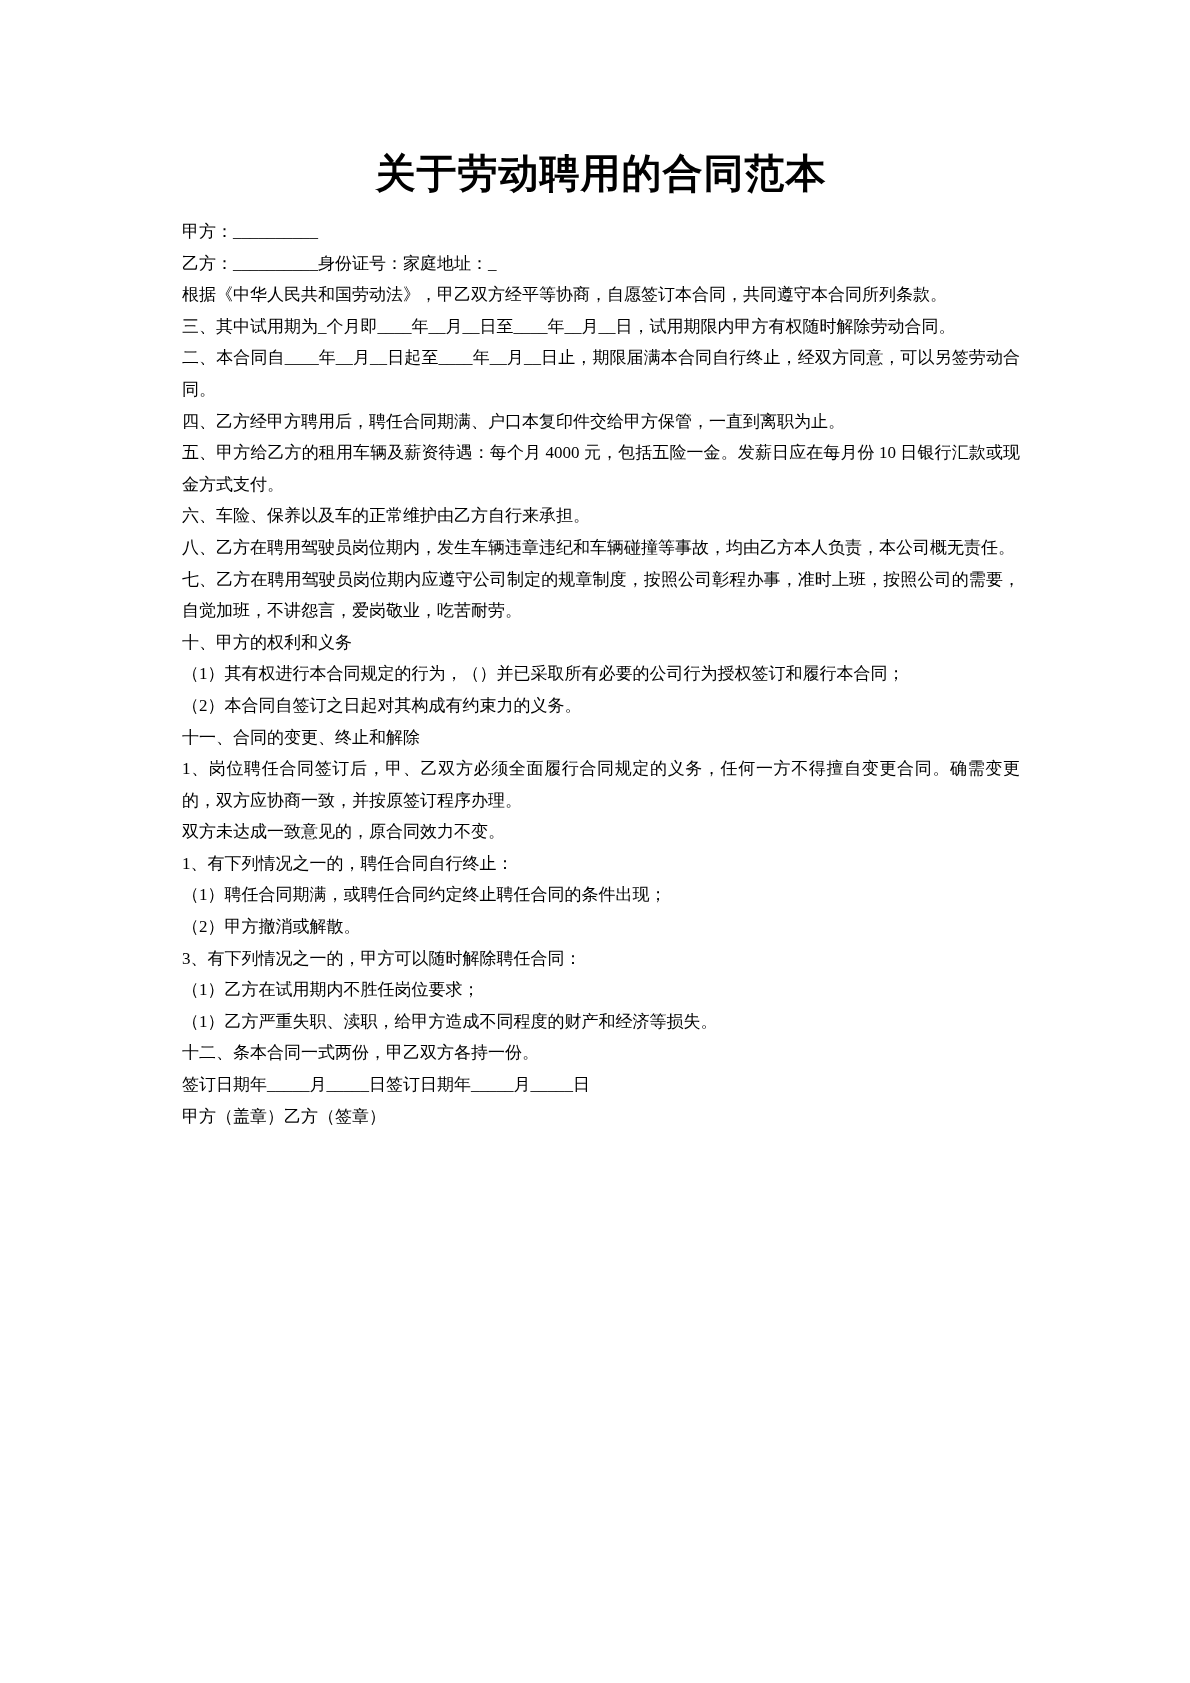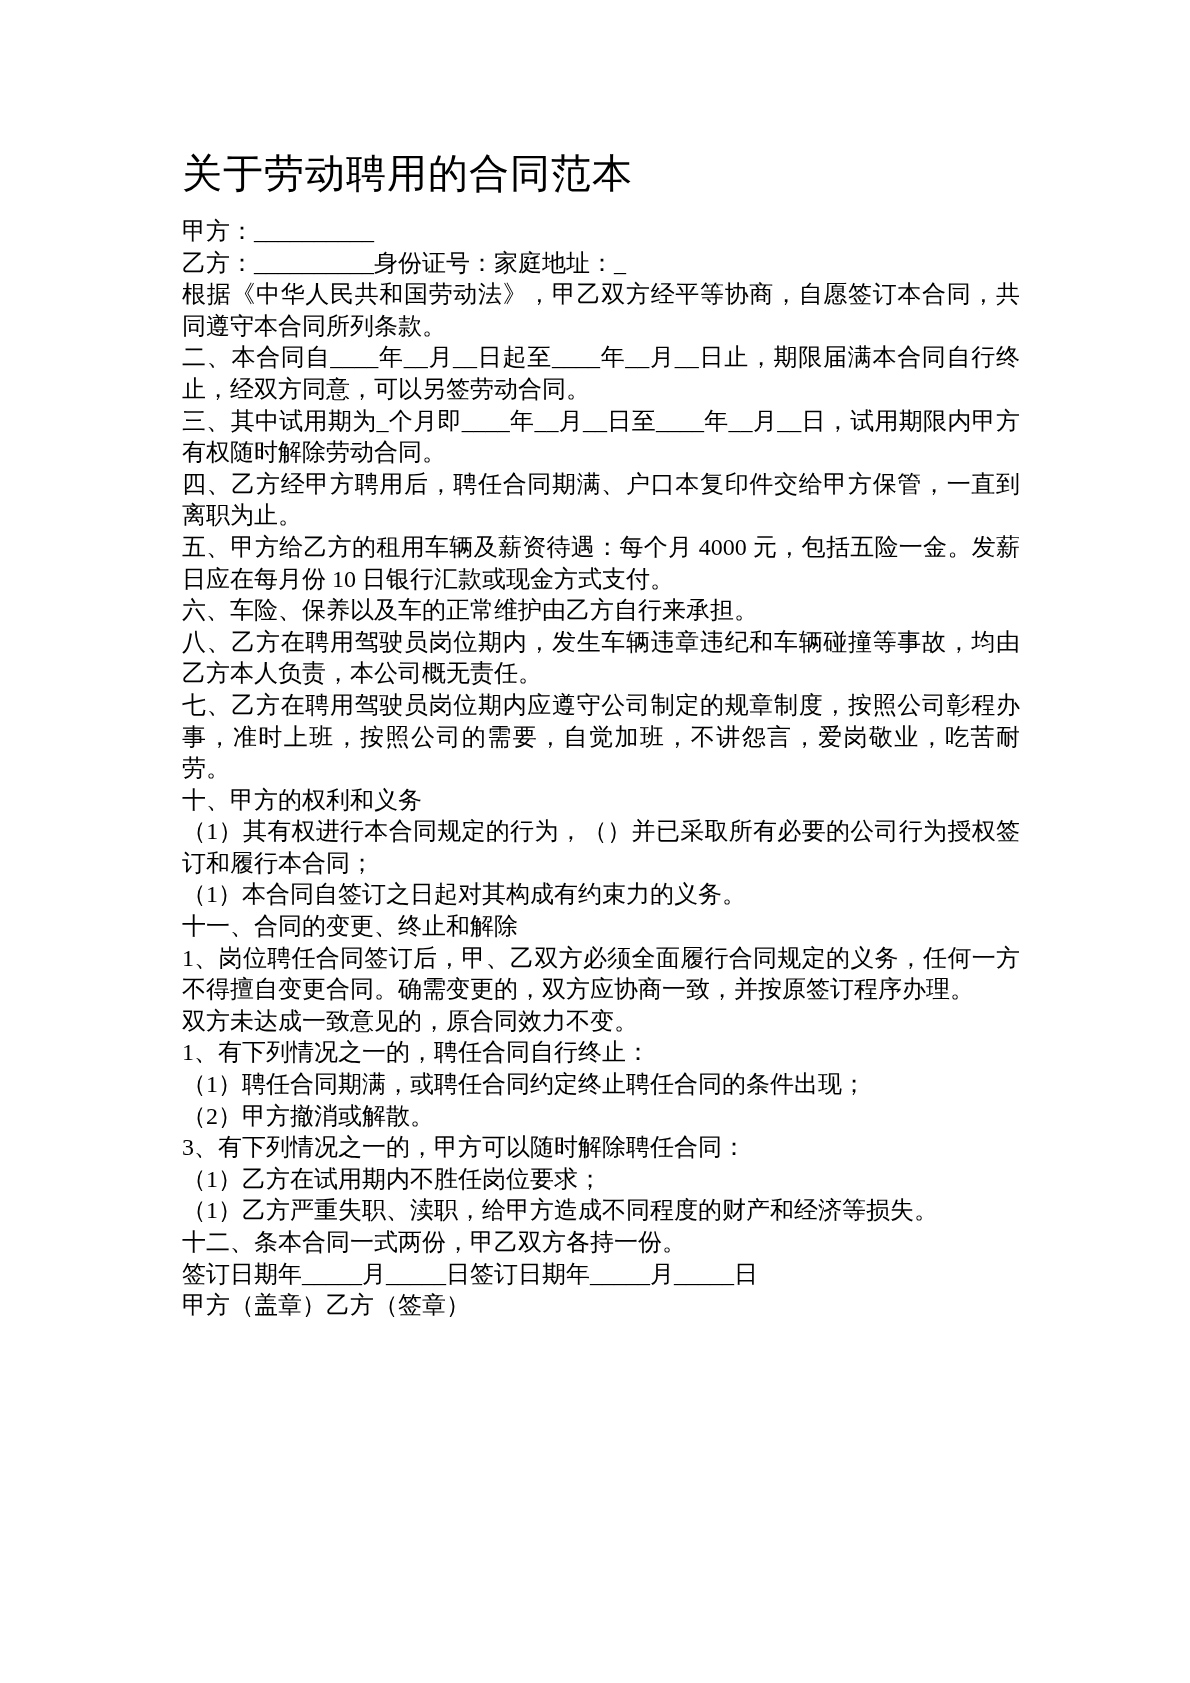--- a/index.html
+++ b/index.html
@@ -17,55 +17,55 @@
     width: 1190px;
     height: 1683px;
     background: #ffffff;
     padding: 148px 170px 0 182px;
     color: #000000;
     font-family: "Liberation Serif", "DejaVu Serif", serif;
   }
   .doc-title {
     margin: 0 0 16px 0;
     font-size: 40px;
-    font-weight: 400;
+    font-weight: 700;
     line-height: 52px;
-    text-align: left;
+    text-align: center;
     letter-spacing: 1px;
     color: #000000;
     font-family: "Liberation Serif", "DejaVu Serif", serif;
   }
   .doc-body p {
     margin: 0;
-    font-size: 24px;
+    font-size: 17px;
     line-height: 31.6px;
     text-align: justify;
     word-break: break-all;
     color: #000000;
   }
 </style>
 </head>
 <body>
 
 <div class="page">
   <h1 class="doc-title">关于劳动聘用的合同范本</h1>
   <div class="doc-body" id="paragraphs">
       <p>甲方：__________</p>
       <p>乙方：__________身份证号：家庭地址：_</p>
       <p>根据《中华人民共和国劳动法》，甲乙双方经平等协商，自愿签订本合同，共同遵守本合同所列条款。</p>
+      <p>三、其中试用期为_个月即____年__月__日至____年__月__日，试用期限内甲方有权随时解除劳动合同。</p>
       <p>二、本合同自____年__月__日起至____年__月__日止，期限届满本合同自行终止，经双方同意，可以另签劳动合同。</p>
-      <p>三、其中试用期为_个月即____年__月__日至____年__月__日，试用期限内甲方有权随时解除劳动合同。</p>
       <p>四、乙方经甲方聘用后，聘任合同期满、户口本复印件交给甲方保管，一直到离职为止。</p>
       <p>五、甲方给乙方的租用车辆及薪资待遇：每个月 4000 元，包括五险一金。发薪日应在每月份 10 日银行汇款或现金方式支付。</p>
       <p>六、车险、保养以及车的正常维护由乙方自行来承担。</p>
       <p>八、乙方在聘用驾驶员岗位期内，发生车辆违章违纪和车辆碰撞等事故，均由乙方本人负责，本公司概无责任。</p>
       <p>七、乙方在聘用驾驶员岗位期内应遵守公司制定的规章制度，按照公司彰程办事，准时上班，按照公司的需要，自觉加班，不讲怨言，爱岗敬业，吃苦耐劳。</p>
       <p>十、甲方的权利和义务</p>
       <p>（1）其有权进行本合同规定的行为，（）并已采取所有必要的公司行为授权签订和履行本合同；</p>
-      <p>（1）本合同自签订之日起对其构成有约束力的义务。</p>
+      <p>（2）本合同自签订之日起对其构成有约束力的义务。</p>
       <p>十一、合同的变更、终止和解除</p>
       <p>1、岗位聘任合同签订后，甲、乙双方必须全面履行合同规定的义务，任何一方不得擅自变更合同。确需变更的，双方应协商一致，并按原签订程序办理。</p>
       <p>双方未达成一致意见的，原合同效力不变。</p>
       <p>1、有下列情况之一的，聘任合同自行终止：</p>
       <p>（1）聘任合同期满，或聘任合同约定终止聘任合同的条件出现；</p>
       <p>（2）甲方撤消或解散。</p>
       <p>3、有下列情况之一的，甲方可以随时解除聘任合同：</p>
       <p>（1）乙方在试用期内不胜任岗位要求；</p>
       <p>（1）乙方严重失职、渎职，给甲方造成不同程度的财产和经济等损失。</p>
       <p>十二、条本合同一式两份，甲乙双方各持一份。</p>

